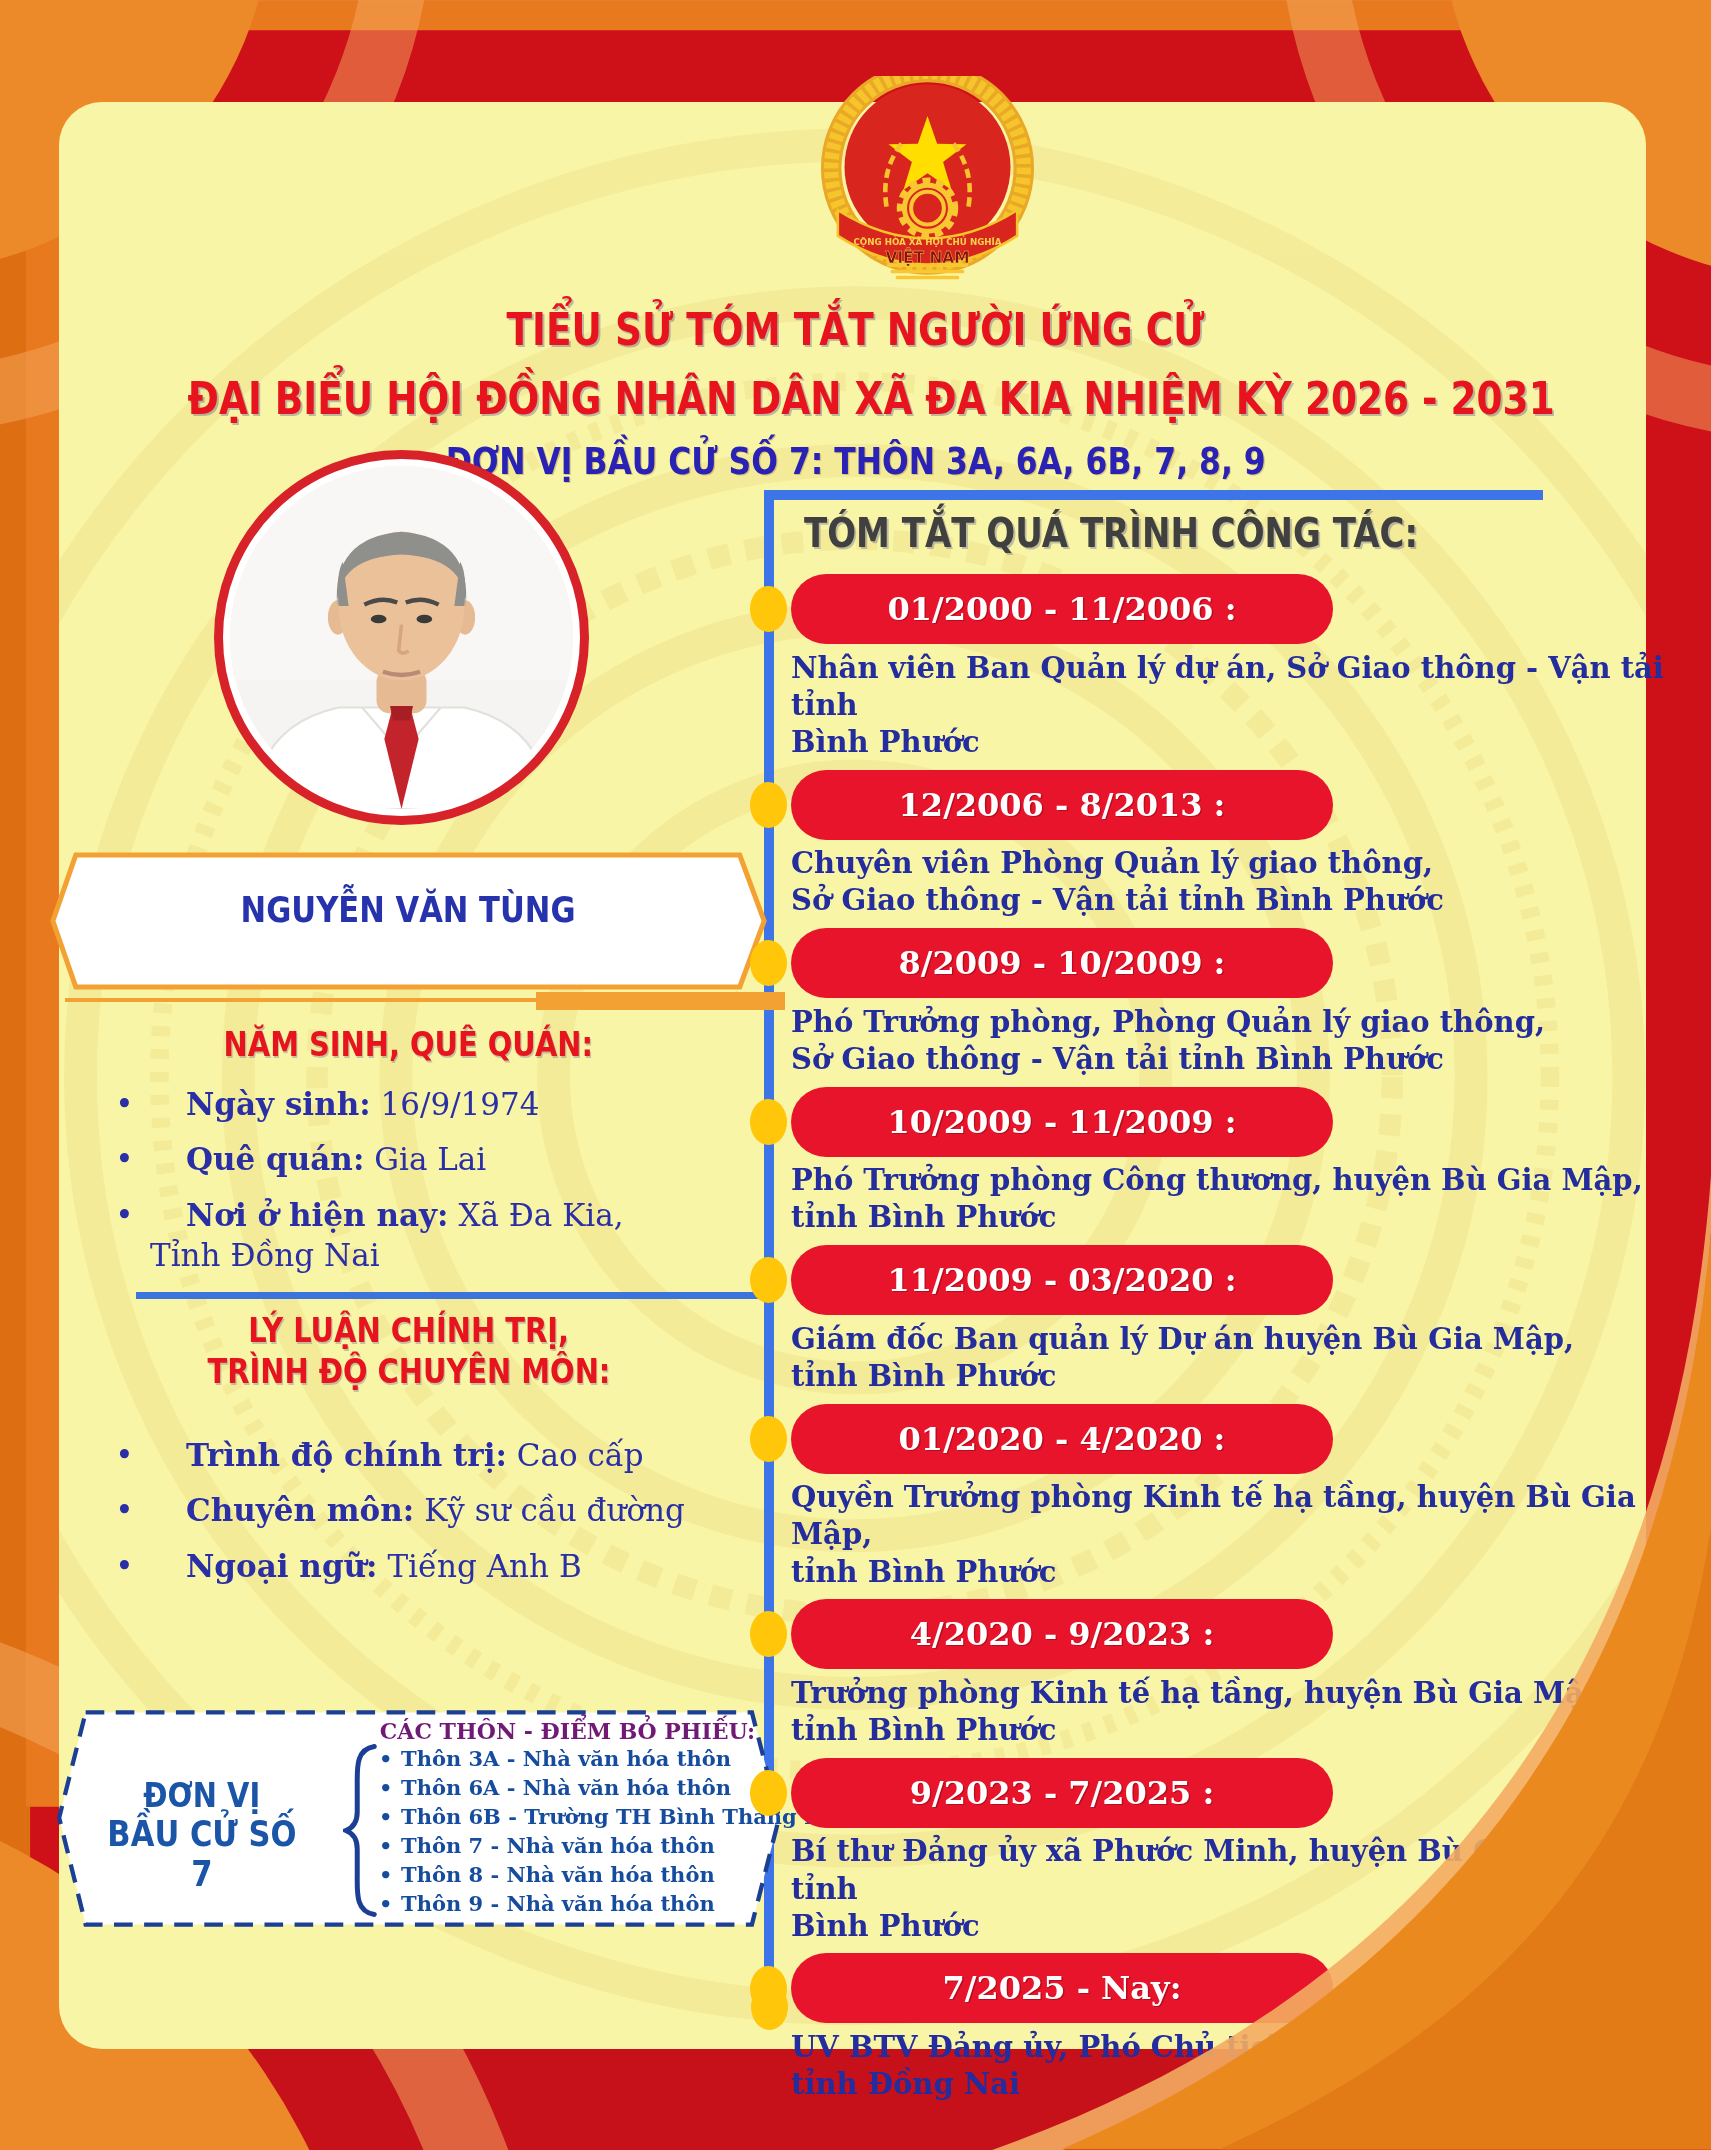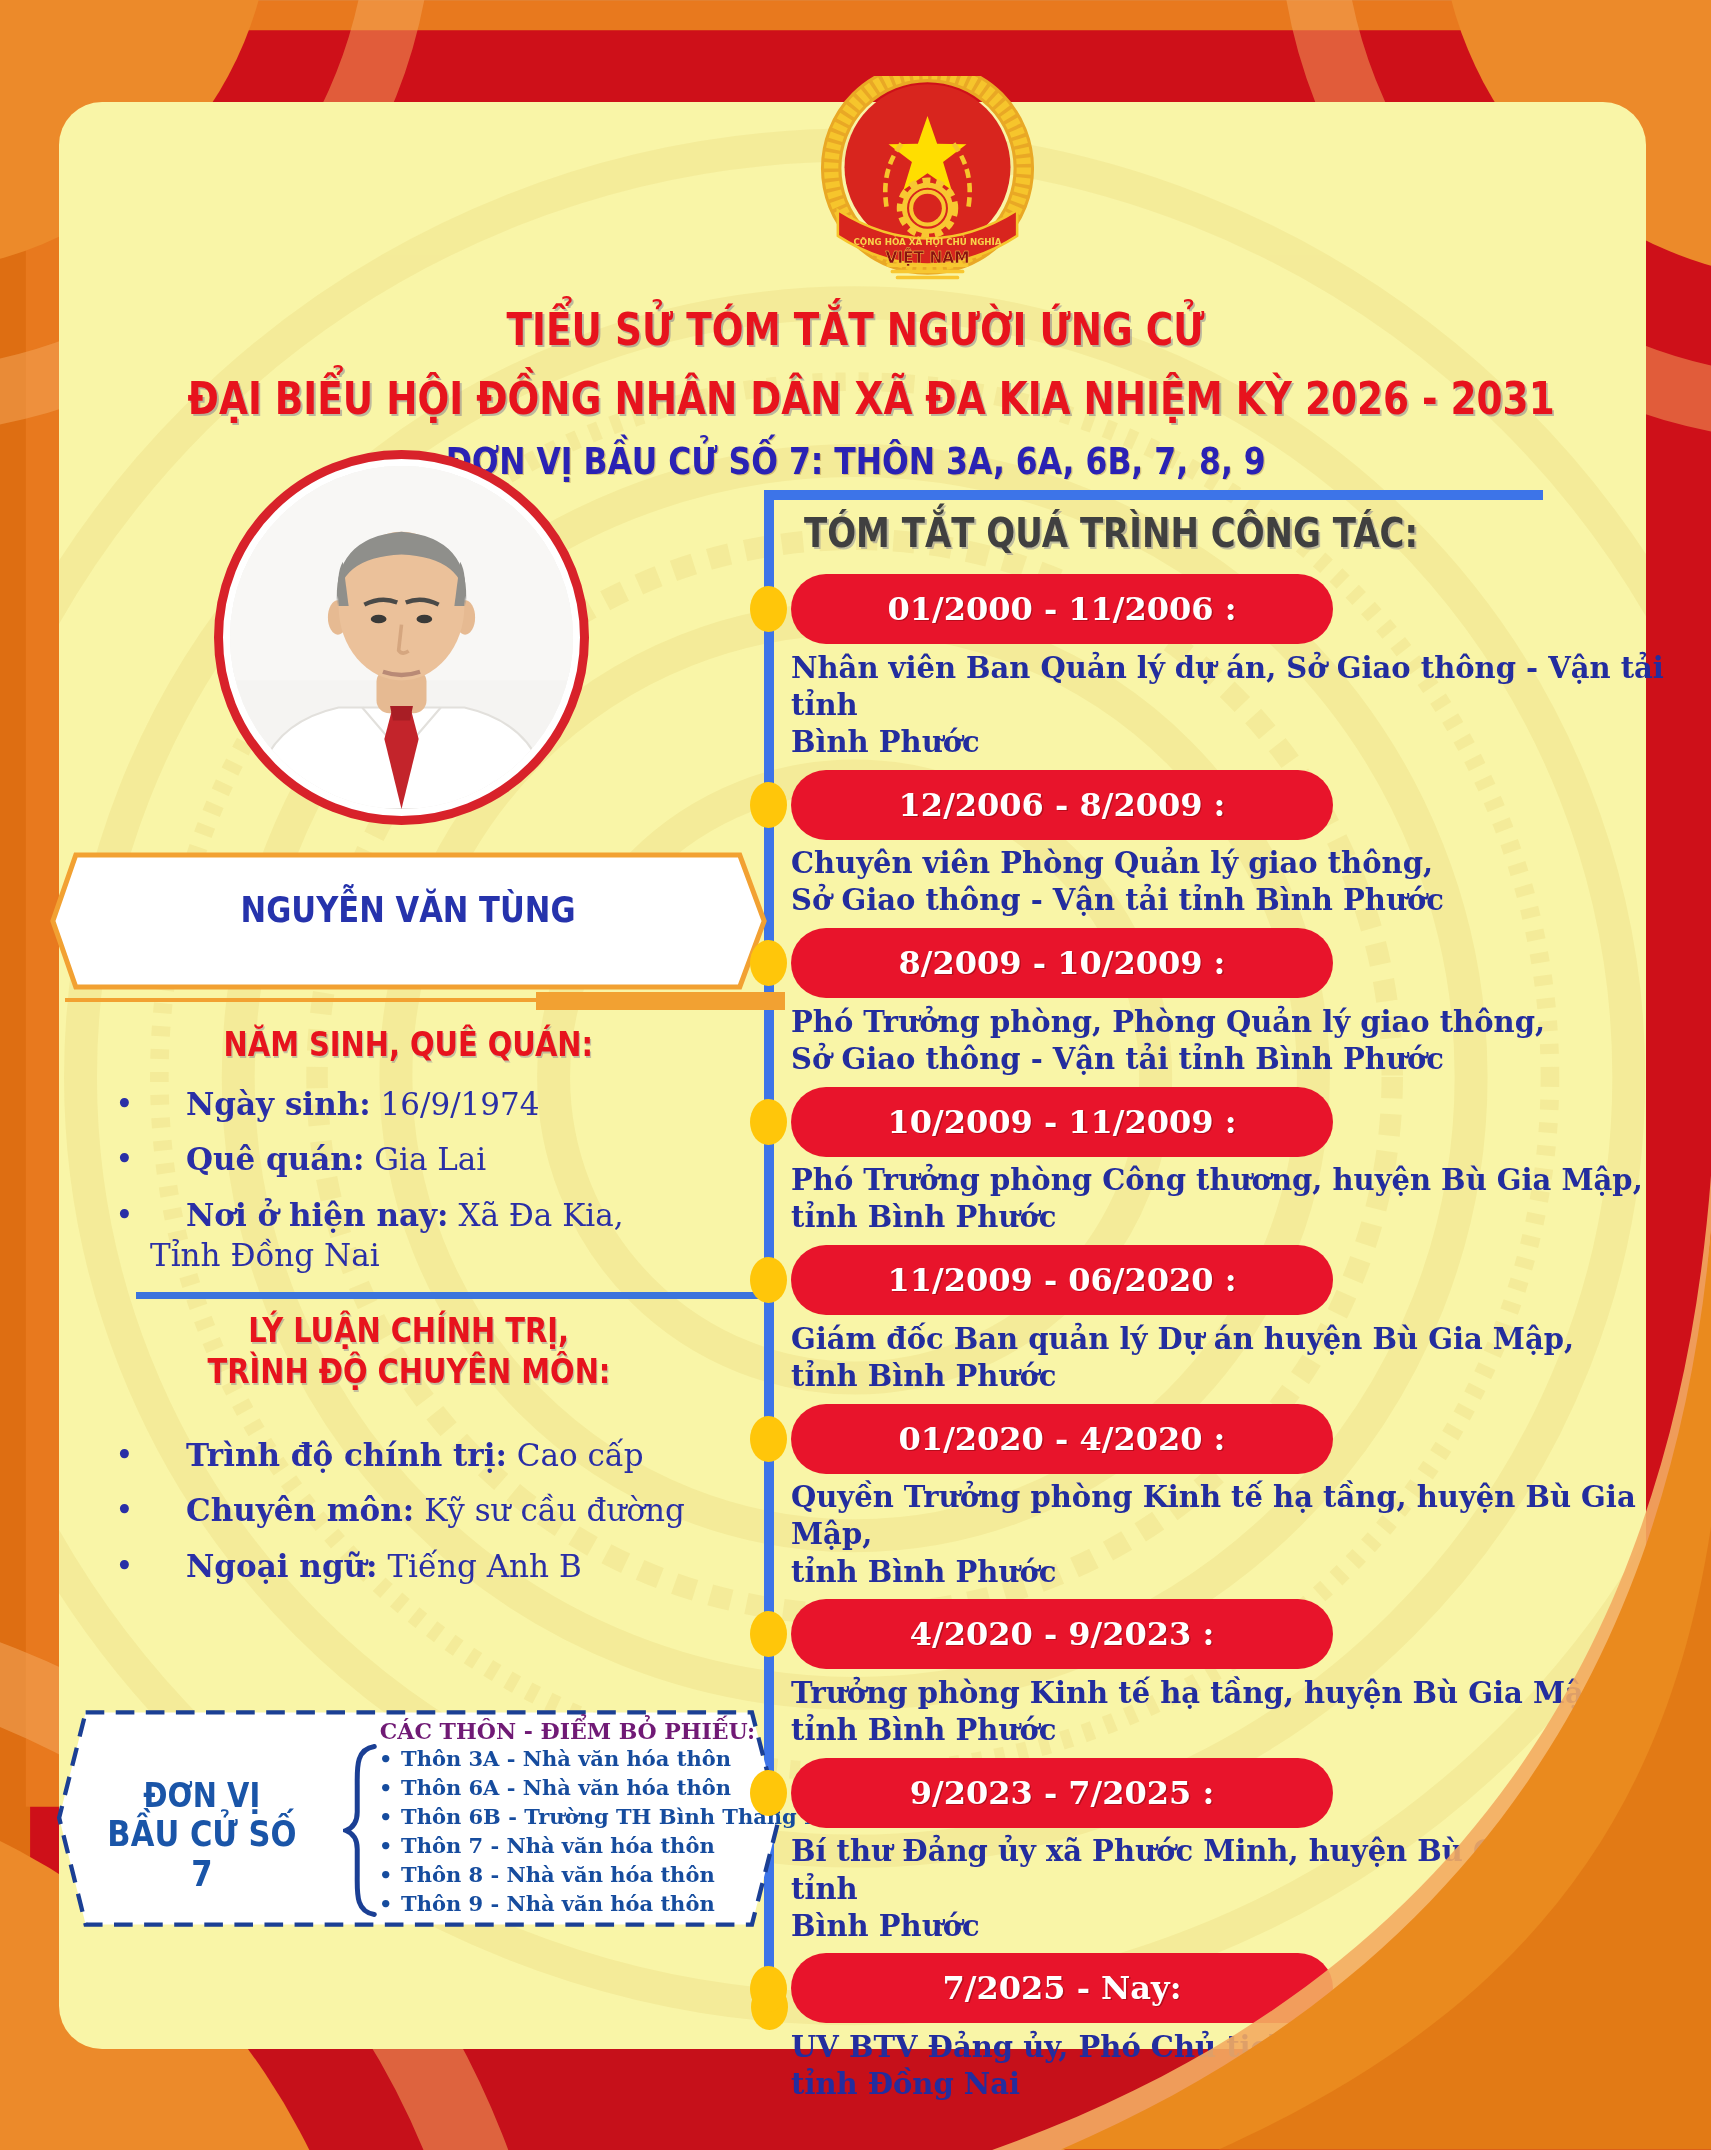--- a/index.html
+++ b/index.html
@@ -278,21 +278,21 @@
         <div class="t-pill">
           <span class="t-date">01/2000 - 11/2006 :</span>
         </div>
         <div class="t-role">Nhân viên Ban Quản lý dự án, Sở Giao thông - Vận tải tỉnh
 Bình Phước</div>
       </div>
 
       <div class="t-entry">
         <span class="t-dot"></span>
         <div class="t-pill">
-          <span class="t-date">12/2006 - 8/2009 :</span>
+          <span class="t-date">12/2006 - 8/2013 :</span>
         </div>
         <div class="t-role">Chuyên viên Phòng Quản lý giao thông,
 Sở Giao thông - Vận tải tỉnh Bình Phước</div>
       </div>
 
       <div class="t-entry">
         <span class="t-dot"></span>
         <div class="t-pill">
           <span class="t-date">8/2009 - 10/2009 :</span>
         </div>
@@ -305,21 +305,21 @@
         <div class="t-pill">
           <span class="t-date">10/2009 - 11/2009 :</span>
         </div>
         <div class="t-role">Phó Trưởng phòng Công thương, huyện Bù Gia Mập,
 tỉnh Bình Phước</div>
       </div>
 
       <div class="t-entry">
         <span class="t-dot"></span>
         <div class="t-pill">
-          <span class="t-date">11/2009 - 06/2020 :</span>
+          <span class="t-date">11/2009 - 03/2020 :</span>
         </div>
         <div class="t-role">Giám đốc Ban quản lý Dự án huyện Bù Gia Mập,
 tỉnh Bình Phước</div>
       </div>
 
       <div class="t-entry">
         <span class="t-dot"></span>
         <div class="t-pill">
           <span class="t-date">01/2020 - 4/2020 :</span>
         </div>

